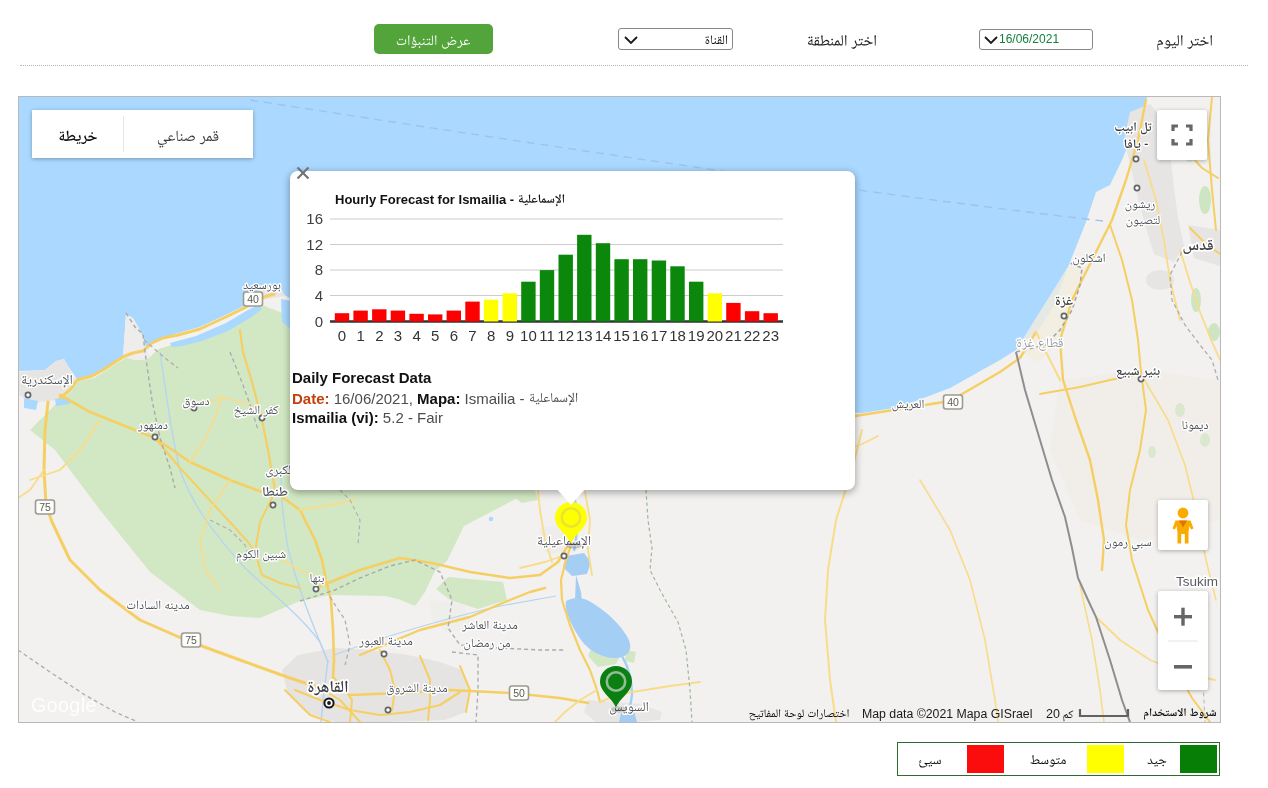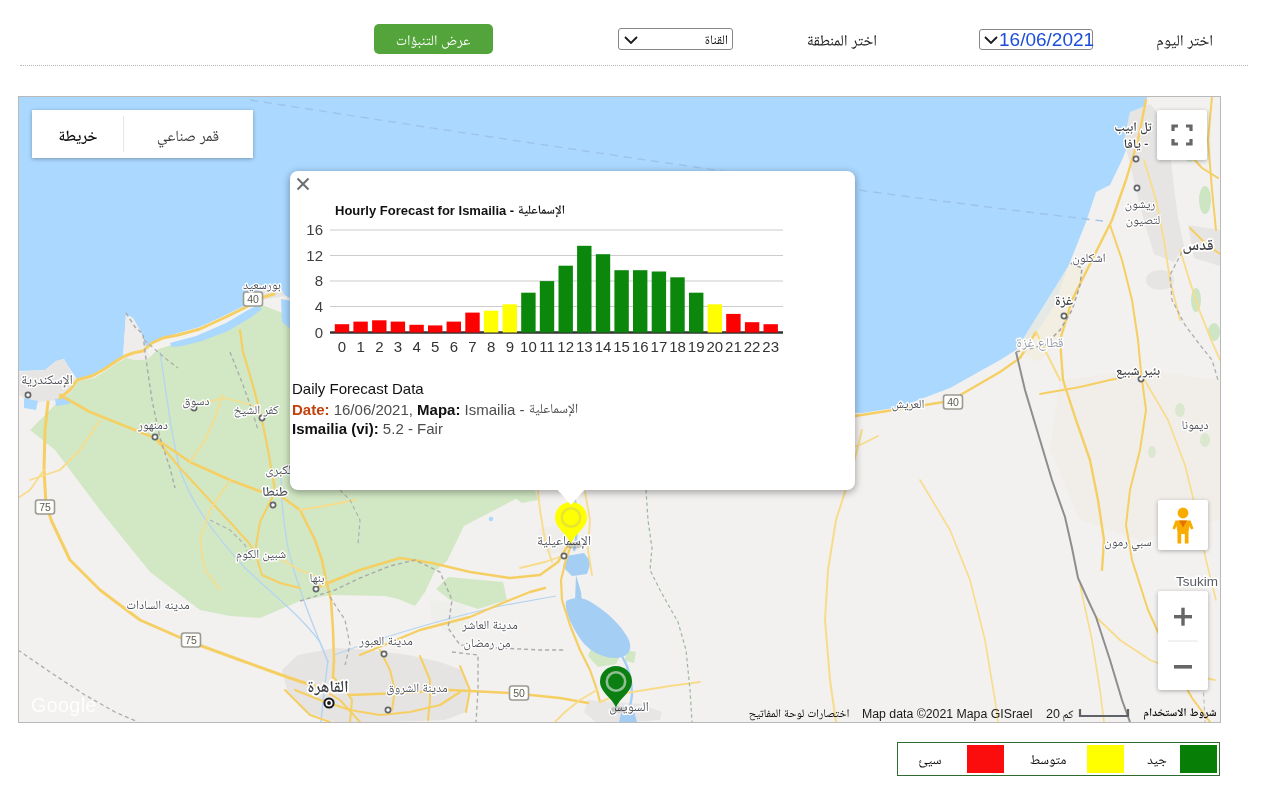--- a/index.html
+++ b/index.html
@@ -9,21 +9,21 @@
 <body>
 <svg class="abs" style="left:0;top:0" width="1268" height="788">
 <path transform="translate(1156.2,45.5)" fill="#1d1d1d" d="M1.3 4.7Q1.3 4.1 1.3 3.4Q1.3 2.7 1.2 1.8Q1.1 1.1 1.1 0.6Q1.1 0.1 1.1 -0.1Q1.1 -0.4 1.2 -0.7Q1.3 -1.1 1.6 -1.5Q1.9 -1.6 2.2 -1.7Q2.6 -1.8 2.9 -1.8Q3.3 -1.9 3.7 -1.9Q4.1 -2 4.5 -2Q5 -2 5.5 -2L5.2 -2.5Q4.7 -3.3 4.3 -3.7Q3.9 -4.1 3.5 -4.1Q3.2 -4.1 2.8 -3.9Q2.5 -3.6 2.1 -3L1.6 -3.2Q2 -4.3 2.6 -4.8Q3.2 -5.4 3.8 -5.4Q4.2 -5.4 4.5 -5.2Q4.9 -4.9 5.3 -4.4Q5.8 -3.7 6.2 -3.2Q6.6 -2.8 7 -2.5L6.4 -0.9Q5.6 -0.9 4.9 -0.9Q4.2 -0.8 3.6 -0.8Q3.1 -0.7 2.6 -0.6Q2.1 -0.4 1.6 -0.3Q1.7 0.2 1.8 0.6Q1.9 1.1 2 1.5Q2.1 2.3 2.2 2.9Q2.3 3.6 2.4 4.2Q2.2 4.3 1.9 4.5Q1.7 4.6 1.3 4.7Z M10.6 3.1Q10.2 3.1 9.8 3Q9.3 2.9 8.8 2.6Q8.4 2.4 8.1 2.2L8.3 1.6Q8.7 1.8 9.2 1.9Q9.7 1.9 10.2 1.9Q11.2 1.9 11.9 1.5Q12.7 1 13.2 -0Q12.4 -0 11.8 -0.1Q11.3 -0.2 10.9 -0.3Q10.1 -0.5 9.8 -0.9Q9.4 -1.3 9.4 -2.1Q9.4 -2.9 9.8 -3.7Q10.1 -4.5 10.6 -4.9Q11.1 -5.4 11.6 -5.4Q12.3 -5.4 12.8 -4.8Q13.4 -4.2 13.7 -3.2Q13.9 -2.7 14 -2.2Q14 -1.7 14 -1.2H15Q15.1 -1.2 15.1 -1.1V-0.1Q15.1 0 15 0H13.9Q13.7 0.9 13.2 1.6Q12.7 2.4 12 2.8Q11.3 3.1 10.6 3.1ZM13.4 -1.2Q13.3 -2 13 -2.7Q12.7 -3.3 12.3 -3.7Q11.8 -4.1 11.4 -4.1Q11.1 -4.1 10.7 -3.8Q10.4 -3.6 10.2 -3.2Q10 -2.9 10 -2.6Q10 -2 10.4 -1.7Q10.8 -1.5 11.5 -1.3Q11.9 -1.3 12.3 -1.2Q12.8 -1.2 13.4 -1.2Z M14.8 0Q14.7 0 14.7 -0.1V-1.1Q14.7 -1.2 14.8 -1.2Q15.8 -1.2 16.5 -1.3Q17.1 -1.3 17.4 -1.6Q17.6 -1.7 17.8 -2Q18 -2.4 18.5 -3.3Q18.6 -3.4 18.7 -3.5Q18.8 -3.5 19 -3.5Q19.2 -3.5 19.4 -3.4Q19.3 -3.2 19.1 -2.8Q18.9 -2.4 18.8 -2.1Q18.7 -1.8 18.6 -1.8Q19.1 -1.4 19.6 -1.3Q20 -1.2 20.6 -1.2Q20.7 -1.2 20.7 -1.1V-0.1Q20.7 0 20.6 0Q19.1 0 18.1 -0.9L17.9 -0.6Q17.7 -0.5 17.3 -0.3Q16.8 -0.2 16.1 -0.1Q15.5 0 14.8 0ZM19 2.8Q18.7 2.6 18.4 2.3Q18.2 2.1 18 1.9Q18.1 1.8 18.3 1.5Q18.6 1.3 19 0.8Q19.1 0.9 19.3 1.2Q19.6 1.4 20 1.8Q19.7 2.2 19 2.8ZM16.7 3.1Q16.4 2.8 16.1 2.5Q15.8 2.3 15.7 2.1Q15.9 1.9 16.1 1.7Q16.4 1.4 16.7 1.1Q16.8 1.2 17 1.4Q17.2 1.6 17.6 2Q17.5 2.2 17.3 2.5Q17 2.7 16.7 3.1Z M20.4 0Q20.3 0 20.3 -0.1V-1.1Q20.3 -1.2 20.4 -1.2Q21.3 -1.2 22.1 -1.6Q22.1 -2.2 22 -2.8Q22 -3.3 21.9 -3.9Q21.8 -5.3 21.7 -6.8Q21.5 -8.2 21.3 -9.5Q21.6 -9.8 21.8 -10Q22.1 -10.2 22.4 -10.4Q22.4 -9.6 22.5 -8.5Q22.5 -7.4 22.6 -6Q22.7 -4.9 22.7 -3.9Q22.8 -2.9 22.8 -2.1Q22.8 -1.8 22.6 -1.4Q22.5 -0.9 22.2 -0.5Q22.1 -0.3 21.6 -0.1Q21.2 0 20.4 0Z M25.3 0Q25.3 -1.4 25.3 -2.6Q25.2 -3.8 25.2 -5Q25.1 -6.1 25 -7.1Q25 -8.1 24.9 -9Q24.9 -9.4 24.9 -9.7Q25 -10 25.3 -10.2Q25.5 -10.3 25.9 -10.4Q26 -10.1 26.1 -9.6Q26.3 -9.1 26.5 -8.6L26 -8.2Q26.1 -7.1 26.1 -5.8Q26.1 -4.6 26.1 -3.2Q26.1 -1.8 26 -0.1Z M33.1 3.2Q32.9 3.2 32.5 3Q32.1 2.9 31.7 2.7Q31.4 2.5 31.1 2.3L31.3 1.8Q31.7 1.9 32.1 1.9Q32.5 2 32.8 2Q33.9 2 34.8 1.3Q35.6 0.6 36 -0.8Q35.9 -1 35.8 -1.2Q35.7 -1.5 35.6 -1.7Q35.2 -2.3 35 -2.7Q34.8 -3.1 34.7 -3.5Q34.5 -3.9 34.5 -4.2Q34.5 -4.6 34.8 -4.8Q35 -5.1 35.4 -5.3Q35.5 -5.1 35.6 -4.8Q35.6 -4.6 35.7 -4.3Q36 -3.7 36.2 -3.2Q36.3 -2.8 36.4 -2.5Q36.5 -2.2 36.5 -1.9Q36.6 -1.7 36.6 -1.5Q37.1 -1.2 37.8 -1.2Q37.9 -1.2 37.9 -1.1V-0.1Q37.9 0 37.8 0Q37.1 0 36.5 -0.4Q36.4 0.7 35.9 1.5Q35.4 2.3 34.7 2.7Q34 3.2 33.1 3.2Z M37.7 0Q37.6 0 37.6 -0.1V-1.1Q37.6 -1.2 37.7 -1.2Q38.6 -1.2 39.3 -1.3Q40 -1.3 40.3 -1.6Q40.4 -1.7 40.7 -2Q40.9 -2.4 41.3 -3.3Q41.4 -3.4 41.5 -3.5Q41.6 -3.5 41.8 -3.5Q42 -3.5 42.2 -3.4Q42.1 -3.2 42 -2.8Q41.8 -2.4 41.6 -2.1Q41.5 -1.8 41.4 -1.8Q42 -1.4 42.4 -1.3Q42.9 -1.2 43.4 -1.2Q43.5 -1.2 43.5 -1.1V-0.1Q43.5 0 43.4 0Q42 0 41 -0.9L40.7 -0.6Q40.6 -0.5 40.1 -0.3Q39.6 -0.2 39 -0.1Q38.3 0 37.7 0ZM41.9 -4.9Q41.5 -5.2 41.3 -5.4Q41 -5.7 40.8 -5.9Q40.9 -6 41.2 -6.2Q41.4 -6.5 41.8 -6.9Q41.9 -6.8 42.2 -6.6Q42.4 -6.4 42.8 -6Q42.5 -5.5 41.9 -4.9ZM39.5 -4.7Q39.2 -5 38.9 -5.2Q38.7 -5.5 38.5 -5.7Q38.7 -5.9 39 -6.1Q39.2 -6.4 39.5 -6.7Q39.6 -6.6 39.8 -6.4Q40.1 -6.1 40.5 -5.8Q40.3 -5.5 40.1 -5.3Q39.9 -5 39.5 -4.7Z M43.3 0Q43.1 0 43.1 -0.1V-1.1Q43.1 -1.2 43.3 -1.2Q44.4 -1.2 45.3 -1.3Q46.2 -1.4 46.8 -1.6Q47.9 -1.9 48.4 -2.1Q48.9 -2.3 49.3 -2.3Q49 -2.5 48.7 -2.7Q48.4 -2.9 48.1 -3.1Q47.4 -3.6 47.1 -3.8Q46.7 -4 46.3 -4Q45.8 -4 45.4 -3.8Q45.1 -3.7 44.5 -3.4Q44.4 -3.5 44.4 -3.6Q44.3 -3.8 44.3 -4Q44.3 -4.6 44.8 -4.9Q45.4 -5.3 46.2 -5.3Q46.7 -5.3 47.2 -5.1Q47.7 -4.9 48.4 -4.4Q49.2 -3.8 49.7 -3.5Q50.3 -3.2 50.9 -3Q51.2 -3 51.6 -2.9Q52 -2.9 52.6 -2.9L52 -1.8Q51.7 -1.8 51.4 -1.8Q51.1 -1.8 50.7 -1.8Q50.4 -1.8 50.1 -1.8Q49.8 -1.7 49.3 -1.5Q48.9 -1.3 48.2 -1Q47.6 -0.7 47.1 -0.5Q46.7 -0.3 46.1 -0.2Q45.6 -0.1 44.9 -0Q44.2 0 43.3 0ZM47.8 -6.5Q47.2 -7 46.7 -7.5Q47.1 -7.9 47.4 -8.2Q47.7 -8.4 47.8 -8.6Q48.1 -8.4 48.3 -8.1Q48.6 -7.8 48.8 -7.6Q48.7 -7.4 48.4 -7.1Q48.2 -6.8 47.8 -6.5Z M54.7 0Q54.7 -1.4 54.7 -2.6Q54.6 -3.8 54.6 -5Q54.5 -6.1 54.5 -7.1Q54.4 -8.1 54.3 -9Q54.3 -9.4 54.4 -9.7Q54.5 -10 54.7 -10.2Q54.9 -10.3 55.3 -10.4Q55.4 -10.1 55.5 -9.6Q55.7 -9.1 55.9 -8.6L55.5 -8.2Q55.5 -7.1 55.5 -5.8Q55.6 -4.6 55.5 -3.2Q55.5 -1.8 55.4 -0.1Z"></path>
     <path transform="translate(806.9,45.5)" fill="#1d1d1d" d="M7.1 0Q6.2 0 5.6 -0.4Q5 -0.7 4.9 -1.3L4.9 -1.7L4.3 -0.6Q3.8 -0.7 3.4 -0.7Q3.1 -0.7 2.9 -0.8Q2.7 -0.9 2.5 -1Q2.2 -1.1 1.9 -1.2Q1.6 -1.4 1.3 -1.6Q1.1 -1.8 1.1 -2Q1.1 -2.2 1.2 -2.5Q1.3 -2.7 1.4 -3Q1.5 -3.3 1.6 -3.5Q1.7 -3.7 2 -4Q2.4 -4.3 3 -4.7Q3.6 -5.1 4.3 -5.4L4.2 -5.8Q4.4 -6 4.6 -6.1Q4.8 -6.3 5 -6.4Q5.2 -6.5 5.4 -6.6Q5.4 -5.4 5.5 -4.1Q5.5 -2.9 5.5 -1.6Q6.2 -1.2 7.1 -1.2Q7.3 -1.2 7.3 -1.1V-0.1Q7.3 0 7.1 0ZM4.9 -1.9Q4.8 -2.5 4.7 -3.1Q4.6 -3.8 4.4 -4.4Q2.6 -3.8 1.8 -2.8Q2.2 -2.4 2.7 -2.2Q3.2 -2 3.8 -1.9Q4 -1.9 4.3 -1.9Q4.6 -1.9 4.9 -1.9ZM4.8 -7.3Q4.4 -7.5 4.2 -7.8Q3.9 -8 3.8 -8.2Q3.8 -8.3 4.1 -8.6Q4.3 -8.8 4.7 -9.3Q4.8 -9.2 5.1 -8.9Q5.3 -8.7 5.7 -8.3Q5.4 -7.9 4.8 -7.3ZM2.4 -7Q2.1 -7.3 1.8 -7.6Q1.6 -7.8 1.4 -8Q1.6 -8.2 1.9 -8.4Q2.1 -8.7 2.4 -9Q2.5 -8.9 2.7 -8.7Q3 -8.5 3.4 -8.1Q3.2 -7.9 3 -7.6Q2.8 -7.3 2.4 -7Z M7 0Q6.9 0 6.9 -0.1V-1Q6.9 -1.2 7 -1.2Q7.5 -1.2 7.8 -1.2Q8.1 -1.2 8.4 -1.2Q7.8 -1.9 7.8 -2.6Q7.8 -2.8 7.8 -3.2Q7.9 -3.5 7.9 -3.8Q8 -4.1 8.1 -4.2Q8.3 -4.7 8.7 -5Q9.1 -5.4 9.6 -5.6Q10 -5.8 10.5 -5.8Q10.9 -5.8 11.3 -5.4Q11.7 -5 11.9 -4.4Q12.1 -3.7 12.1 -3Q12.1 -2 11.5 -1.3Q11.7 -1.2 12.1 -1.2Q12.6 -1.2 13.1 -1.2Q13.3 -1.2 13.3 -1.1V-0.1Q13.3 0 13.1 0Q11.2 0 10 -0.5Q9.4 -0.2 8.7 -0.1Q8 0 7 0ZM10 -1.6Q10.8 -1.9 11.5 -2.5Q11.5 -2.9 11.3 -3.4Q11.1 -3.9 10.8 -4.2Q10.5 -4.5 10.4 -4.5Q10.1 -4.5 9.7 -4.2Q9.3 -4 9 -3.6Q8.6 -3.2 8.4 -2.7Q8.7 -2.3 9.1 -2.1Q9.5 -1.8 10 -1.6ZM11.3 -6.6Q10.9 -6.9 10.7 -7.2Q10.4 -7.4 10.2 -7.6Q10.3 -7.7 10.6 -8Q10.8 -8.2 11.2 -8.6Q11.3 -8.6 11.6 -8.3Q11.8 -8.1 12.2 -7.7Q11.9 -7.3 11.3 -6.6ZM8.9 -6.4Q8.6 -6.7 8.3 -7Q8.1 -7.2 7.9 -7.4Q8.1 -7.6 8.4 -7.8Q8.6 -8.1 8.9 -8.4Q9 -8.3 9.2 -8.1Q9.5 -7.9 9.9 -7.5Q9.7 -7.3 9.5 -7Q9.3 -6.7 8.9 -6.4Z M13 0Q12.9 0 12.9 -0.1V-1.1Q12.9 -1.2 13 -1.2Q13.3 -1.2 13.7 -1.2Q14 -1.2 14.3 -1.2Q14.6 -1.5 14.8 -1.9Q15.1 -2.2 15.3 -2.5Q15.1 -3.9 14.9 -5Q14.7 -6.1 14.6 -6.9Q14.5 -7.7 14.4 -8.3Q14.3 -8.9 14.3 -9.2Q14.3 -9.7 14.6 -10Q14.8 -10.3 15.3 -10.4Q15.4 -10.1 15.5 -9.7Q15.7 -9.3 15.9 -8.6L15.5 -8.2Q15.5 -8 15.6 -7.5Q15.6 -7.1 15.7 -6.6Q15.7 -6.1 15.8 -5.7Q15.8 -5.3 15.8 -5.2Q15.9 -4.4 15.9 -3.9Q15.9 -3.4 16 -3.2Q17.1 -4.4 18 -5.1Q19 -5.7 19.7 -5.7Q20.1 -5.7 20.8 -5.4Q21.4 -5 21.9 -4.4Q22.4 -3.9 22.4 -3.5Q22.4 -2.3 21.4 -1.5Q22 -1.2 22.9 -1.2Q23 -1.2 23 -1.1V-0.1Q23 0 22.9 0Q22.2 0 21.5 -0.3Q20.8 -0.6 20.5 -1Q19.4 -0.5 17.5 -0.3Q15.7 0 13 0ZM15.2 -1.2Q16 -1.2 16.6 -1.3Q17.3 -1.3 17.9 -1.4Q18.4 -1.5 18.9 -1.6Q19.3 -1.7 19.7 -1.8Q19.9 -1.9 20.2 -2.1Q20.5 -2.2 20.9 -2.4Q21.3 -2.6 21.7 -2.8Q21.4 -3.3 21 -3.7Q20.7 -4 20.2 -4.2Q19.8 -4.4 19.3 -4.4Q18.6 -4.4 17.5 -3.6Q16.5 -2.7 15.2 -1.2Z M22.8 0Q22.6 0 22.6 -0.1V-1.1Q22.6 -1.2 22.8 -1.2Q23.9 -1.2 24.4 -1.6Q24.5 -1.7 24.7 -2.1Q24.9 -2.5 25.4 -3.3Q25.4 -3.4 25.6 -3.5Q25.7 -3.5 25.8 -3.5Q26 -3.5 26.2 -3.4Q26.1 -3 25.9 -2.6Q25.7 -2.2 25.5 -1.8Q26 -1.4 26.5 -1.3Q26.9 -1.2 27.4 -1.2Q27.5 -1.2 27.5 -1.1V-0.1Q27.5 0 27.4 0Q26 0 25 -0.9Q24.9 -0.8 24.8 -0.7Q24.8 -0.7 24.7 -0.6Q24.6 -0.4 24 -0.2Q23.4 0 22.8 0ZM25.2 -5Q24.5 -5.5 24.1 -6Q24.5 -6.4 24.7 -6.6Q25 -6.9 25.2 -7.1Q25.4 -6.8 25.7 -6.6Q25.9 -6.3 26.2 -6.1Q26 -5.8 25.8 -5.6Q25.5 -5.3 25.2 -5Z M32.2 0Q31.4 0 30.8 -0.1Q30.1 -0.2 29.5 -0.5Q28.7 -0.2 28.2 -0.1Q27.8 0 27.3 0Q27.2 0 27.2 -0.1V-1.1Q27.2 -1.2 27.3 -1.2Q27.5 -1.2 27.8 -1.2Q28 -1.3 28.3 -1.3Q28.2 -1.5 28.2 -1.6Q28.2 -1.7 28.2 -1.8Q28.2 -2.2 28.4 -2.8Q28.6 -3.3 29 -3.9Q29.3 -4.4 29.8 -4.7Q30.5 -5.3 31.1 -5.3Q31.3 -5.3 31.5 -5Q31.7 -4.7 31.9 -4.2Q32.1 -4 32.1 -3.7Q32.2 -3.5 32.3 -3.2Q32.5 -2.7 32.7 -2.2Q33 -1.8 33.2 -1.5Q33.5 -1.2 33.8 -1.2Q33.9 -1.2 33.9 -1V-0.2Q33.9 0 33.8 0Q33 0 32.4 -0.7ZM32.1 -1.1Q31.7 -1.6 31.5 -2.4Q31.2 -3.2 31.1 -4.1Q30.7 -3.9 30.3 -3.6Q29.9 -3.2 29.5 -2.9Q29.2 -2.5 29 -2.1Q29.5 -1.7 30.3 -1.4Q31 -1.2 32.1 -1.1Z M33.7 0Q33.5 0 33.5 -0.1V-1.1Q33.5 -1.2 33.7 -1.2Q34.6 -1.2 35.4 -1.6Q35.3 -2.2 35.3 -2.8Q35.2 -3.3 35.2 -3.9Q35.1 -5.3 34.9 -6.8Q34.8 -8.2 34.6 -9.5Q34.8 -9.8 35.1 -10Q35.3 -10.2 35.6 -10.4Q35.7 -9.6 35.7 -8.5Q35.8 -7.4 35.9 -6Q36 -4.9 36 -3.9Q36 -2.9 36.1 -2.1Q36.1 -1.8 35.9 -1.4Q35.7 -0.9 35.5 -0.5Q35.4 -0.3 34.9 -0.1Q34.4 0 33.7 0Z M38.6 0Q38.6 -1.4 38.5 -2.6Q38.5 -3.8 38.4 -5Q38.4 -6.1 38.3 -7.1Q38.3 -8.1 38.2 -9Q38.1 -9.4 38.2 -9.7Q38.3 -10 38.5 -10.2Q38.8 -10.3 39.2 -10.4Q39.2 -10.1 39.4 -9.6Q39.5 -9.1 39.7 -8.6L39.3 -8.2Q39.4 -7.1 39.4 -5.8Q39.4 -4.6 39.4 -3.2Q39.4 -1.8 39.3 -0.1Z M46.4 3.2Q46.2 3.2 45.8 3Q45.4 2.9 45 2.7Q44.6 2.5 44.4 2.3L44.6 1.8Q45 1.9 45.4 1.9Q45.7 2 46.1 2Q47.2 2 48 1.3Q48.9 0.6 49.3 -0.8Q49.2 -1 49.1 -1.2Q49 -1.5 48.8 -1.7Q48.5 -2.3 48.3 -2.7Q48.1 -3.1 48 -3.5Q47.8 -3.9 47.8 -4.2Q47.8 -4.6 48 -4.8Q48.3 -5.1 48.7 -5.3Q48.8 -5.1 48.8 -4.8Q48.9 -4.6 49 -4.3Q49.3 -3.7 49.4 -3.2Q49.6 -2.8 49.7 -2.5Q49.8 -2.2 49.8 -1.9Q49.9 -1.7 49.9 -1.5Q50.4 -1.2 51.1 -1.2Q51.2 -1.2 51.2 -1.1V-0.1Q51.2 0 51.1 0Q50.4 0 49.8 -0.4Q49.6 0.7 49.2 1.5Q48.7 2.3 48 2.7Q47.3 3.2 46.4 3.2Z M50.9 0Q50.8 0 50.8 -0.1V-1.1Q50.8 -1.2 50.9 -1.2Q51.9 -1.2 52.6 -1.3Q53.2 -1.3 53.5 -1.6Q53.7 -1.7 53.9 -2Q54.2 -2.4 54.6 -3.3Q54.7 -3.4 54.8 -3.5Q54.9 -3.5 55.1 -3.5Q55.3 -3.5 55.5 -3.4Q55.4 -3.2 55.2 -2.8Q55.1 -2.4 54.9 -2.1Q54.8 -1.8 54.7 -1.8Q55.2 -1.4 55.7 -1.3Q56.1 -1.2 56.7 -1.2Q56.8 -1.2 56.8 -1.1V-0.1Q56.8 0 56.7 0Q55.2 0 54.2 -0.9L54 -0.6Q53.9 -0.5 53.4 -0.3Q52.9 -0.2 52.2 -0.1Q51.6 0 50.9 0ZM55.1 -4.9Q54.8 -5.2 54.5 -5.4Q54.3 -5.7 54.1 -5.9Q54.2 -6 54.4 -6.2Q54.7 -6.5 55.1 -6.9Q55.2 -6.8 55.4 -6.6Q55.7 -6.4 56.1 -6Q55.8 -5.5 55.1 -4.9ZM52.8 -4.7Q52.5 -5 52.2 -5.2Q51.9 -5.5 51.8 -5.7Q52 -5.9 52.2 -6.1Q52.5 -6.4 52.8 -6.7Q52.9 -6.6 53.1 -6.4Q53.3 -6.1 53.7 -5.8Q53.6 -5.5 53.4 -5.3Q53.1 -5 52.8 -4.7Z M56.5 0Q56.4 0 56.4 -0.1V-1.1Q56.4 -1.2 56.5 -1.2Q57.7 -1.2 58.6 -1.3Q59.5 -1.4 60.1 -1.6Q61.1 -1.9 61.7 -2.1Q62.2 -2.3 62.5 -2.3Q62.2 -2.5 61.9 -2.7Q61.6 -2.9 61.3 -3.1Q60.7 -3.6 60.3 -3.8Q59.9 -4 59.5 -4Q59 -4 58.7 -3.8Q58.4 -3.7 57.8 -3.4Q57.7 -3.5 57.7 -3.6Q57.6 -3.8 57.6 -4Q57.6 -4.6 58.1 -4.9Q58.6 -5.3 59.5 -5.3Q60 -5.3 60.5 -5.1Q61 -4.9 61.6 -4.4Q62.4 -3.8 63 -3.5Q63.6 -3.2 64.2 -3Q64.4 -3 64.9 -2.9Q65.3 -2.9 65.9 -2.9L65.3 -1.8Q65 -1.8 64.7 -1.8Q64.4 -1.8 64 -1.8Q63.7 -1.8 63.3 -1.8Q63 -1.7 62.6 -1.5Q62.2 -1.3 61.5 -1Q60.9 -0.7 60.4 -0.5Q59.9 -0.3 59.4 -0.2Q58.9 -0.1 58.2 -0Q57.5 0 56.5 0ZM61.1 -6.5Q60.4 -7 60 -7.5Q60.4 -7.9 60.7 -8.2Q60.9 -8.4 61.1 -8.6Q61.3 -8.4 61.6 -8.1Q61.8 -7.8 62.1 -7.6Q61.9 -7.4 61.7 -7.1Q61.4 -6.8 61.1 -6.5Z M68 0Q68 -1.4 67.9 -2.6Q67.9 -3.8 67.9 -5Q67.8 -6.1 67.7 -7.1Q67.7 -8.1 67.6 -9Q67.5 -9.4 67.6 -9.7Q67.7 -10 68 -10.2Q68.2 -10.3 68.6 -10.4Q68.7 -10.1 68.8 -9.6Q69 -9.1 69.1 -8.6L68.7 -8.2Q68.8 -7.1 68.8 -5.8Q68.8 -4.6 68.8 -3.2Q68.8 -1.8 68.7 -0.1Z"></path>
 </svg>
 
 <div class="abs" style="left:979px;top:29px;width:114px;height:21px;border:1px solid #878787;border-radius:3px;background:#fff"></div>
 <svg class="abs" style="left:983px;top:33px" width="16" height="14">
     <path d="M2,4 L8,10 L14,4" fill="none" stroke="#1a1a1a" stroke-width="1.8"></path>
   </svg>
-<div class="abs" style="left:999px;top:30px;width:90px;height:19px;font-size:19px;color:#1d4ed8;text-align:center;line-height:19px">16/06/2021</div>
+<div class="abs" style="left:999px;top:30px;width:90px;height:19px;font-size:12px;color:#15803d;text-align:left;line-height:19px">16/06/2021</div>
 
 <div class="abs" style="left:618px;top:28px;width:115px;height:22px;border:1px solid #878787;border-radius:3px;background:#fff"></div>
 <svg class="abs" style="left:623px;top:33px" width="16" height="14">
     <path d="M2,4 L8,10 L14,4" fill="none" stroke="#1a1a1a" stroke-width="1.8"></path>
   </svg>
 <svg class="abs" style="left:600px;top:28px" width="140" height="24">
     <g transform="translate(-600,-28)">
       <path transform="translate(704.7,44.0)" fill="#111111" d="M2.5 0Q1.8 0 1.3 -0.4Q0.9 -0.9 0.9 -1.6Q0.9 -2.2 1.2 -2.9Q1.5 -3.5 2.2 -4.1Q2 -4.2 1.9 -4.4Q1.8 -4.5 1.8 -4.7Q1.8 -4.9 1.9 -5.1Q2 -5.3 2.2 -5.3Q2.8 -5.1 3.3 -4.6Q3.9 -4.1 4.3 -3.5Q4.6 -2.8 4.6 -2.3Q4.6 -2.1 4.6 -1.8Q4.5 -1.5 4.3 -1.2Q4.2 -0.9 4 -0.7Q3.9 -0.5 3.8 -0.4Q3.5 -0.2 3.2 -0.1Q2.8 0 2.5 0ZM2.6 -1Q3 -1 3.4 -1.2Q3.8 -1.4 4 -1.6Q3.9 -2.3 3.5 -2.8Q3.1 -3.4 2.5 -3.8Q2.1 -3.4 1.8 -2.9Q1.5 -2.4 1.5 -2Q1.5 -1.6 1.8 -1.3Q2.1 -1 2.6 -1ZM3.4 -6.1Q3.1 -6.3 2.9 -6.5Q2.7 -6.7 2.6 -6.9Q2.6 -7 2.8 -7.2Q3 -7.4 3.4 -7.8Q3.5 -7.7 3.7 -7.5Q3.9 -7.3 4.2 -7Q4 -6.6 3.4 -6.1ZM1.5 -5.9Q1.2 -6.1 1 -6.3Q0.7 -6.5 0.6 -6.7Q0.8 -6.9 1 -7.1Q1.2 -7.3 1.4 -7.6Q1.5 -7.5 1.7 -7.3Q1.9 -7.1 2.2 -6.8Q2.1 -6.6 1.9 -6.4Q1.7 -6.2 1.5 -5.9Z M8.7 0Q8.2 0 7.8 -0.1Q7.4 -0.3 7.1 -0.5Q6.9 -0.8 6.9 -1.1Q6.8 -1.5 6.8 -1.9Q6.7 -2.4 6.7 -3Q6.6 -3.5 6.6 -4.2Q6.5 -5 6.4 -5.9Q6.4 -6.8 6.3 -8Q6.5 -8.2 6.7 -8.4Q6.9 -8.6 7.2 -8.7Q7.2 -7.7 7.2 -6.7Q7.2 -5.7 7.2 -4.6Q7.3 -3.5 7.3 -2.2L7.4 -1.3Q7.7 -1.2 8 -1.1Q8.3 -1 8.7 -1Q8.8 -1 8.8 -0.9V-0.1Q8.8 0 8.7 0Z M8.6 0Q8.5 0 8.5 -0.1V-0.9Q8.5 -1 8.6 -1Q9.5 -1 9.9 -1.4Q10.1 -1.5 10.2 -1.8Q10.4 -2.1 10.8 -2.7Q10.8 -2.8 10.9 -2.9Q11.1 -3 11.2 -3Q11.3 -3 11.5 -2.9Q11.4 -2.5 11.2 -2.2Q11.1 -1.8 10.9 -1.5Q11.3 -1.2 11.7 -1.1Q12.1 -1 12.5 -1Q12.6 -1 12.6 -0.9V-0.1Q12.6 0 12.5 0Q11.3 0 10.5 -0.8Q10.4 -0.7 10.3 -0.6Q10.3 -0.5 10.2 -0.5Q10.1 -0.3 9.6 -0.2Q9.1 0 8.6 0ZM10.6 -4.2Q10.1 -4.6 9.7 -5Q10 -5.3 10.3 -5.6Q10.5 -5.8 10.6 -6Q10.8 -5.7 11 -5.5Q11.2 -5.3 11.5 -5.1Q11.3 -4.9 11.1 -4.7Q10.9 -4.4 10.6 -4.2Z M12.4 0Q12.3 0 12.3 -0.1V-0.9Q12.3 -1 12.4 -1Q12.8 -1 13 -1Q13.3 -1 13.5 -1Q13 -1.6 13 -2.2Q13 -2.4 13.1 -2.7Q13.1 -2.9 13.2 -3.2Q13.2 -3.4 13.3 -3.5Q13.5 -3.9 13.8 -4.2Q14.1 -4.5 14.5 -4.7Q14.9 -4.9 15.3 -4.9Q15.7 -4.9 16 -4.5Q16.3 -4.2 16.5 -3.7Q16.7 -3.1 16.7 -2.5Q16.7 -1.7 16.1 -1.1Q16.3 -1 16.7 -1Q17 -1 17.5 -1Q17.6 -1 17.6 -0.9V-0.1Q17.6 0 17.5 0Q15.9 0 14.9 -0.4Q14.4 -0.2 13.8 -0.1Q13.2 0 12.4 0ZM14.9 -1.3Q15.6 -1.6 16.2 -2.1Q16.1 -2.5 16 -2.8Q15.8 -3.2 15.6 -3.5Q15.3 -3.8 15.2 -3.8Q15 -3.8 14.7 -3.6Q14.3 -3.4 14 -3Q13.7 -2.7 13.5 -2.3Q13.8 -2 14.1 -1.7Q14.5 -1.5 14.9 -1.3ZM16 -5.6Q15.7 -5.8 15.5 -6Q15.2 -6.2 15.1 -6.4Q15.2 -6.4 15.4 -6.7Q15.6 -6.9 15.9 -7.3Q16 -7.2 16.2 -7Q16.4 -6.8 16.7 -6.5Q16.5 -6.1 16 -5.6ZM14 -5.4Q13.7 -5.6 13.5 -5.8Q13.3 -6 13.1 -6.2Q13.3 -6.4 13.5 -6.6Q13.7 -6.8 14 -7.1Q14.1 -7 14.3 -6.8Q14.5 -6.6 14.8 -6.3Q14.7 -6.1 14.5 -5.9Q14.3 -5.7 14 -5.4Z M17.4 0Q17.3 0 17.3 -0.1V-0.9Q17.3 -1 17.4 -1Q18.2 -1 18.8 -1.3Q18.8 -1.8 18.8 -2.3Q18.7 -2.8 18.7 -3.3Q18.6 -4.5 18.5 -5.7Q18.3 -6.9 18.2 -8Q18.4 -8.2 18.6 -8.4Q18.8 -8.6 19.1 -8.7Q19.1 -8 19.1 -7.1Q19.2 -6.2 19.3 -5Q19.3 -4.1 19.4 -3.3Q19.4 -2.4 19.4 -1.8Q19.4 -1.5 19.3 -1.2Q19.1 -0.8 19 -0.5Q18.8 -0.2 18.4 -0.1Q18.1 0 17.4 0Z M21.5 0Q21.5 -1.1 21.5 -2.2Q21.4 -3.2 21.4 -4.2Q21.4 -5.1 21.3 -6Q21.3 -6.8 21.2 -7.6Q21.2 -7.9 21.2 -8.2Q21.3 -8.4 21.5 -8.5Q21.7 -8.7 22 -8.7Q22.1 -8.5 22.2 -8.1Q22.3 -7.6 22.5 -7.2L22.1 -6.9Q22.2 -5.9 22.2 -4.9Q22.2 -3.9 22.2 -2.7Q22.2 -1.5 22.1 -0.1Z"></path>
     </g>
   </svg>
@@ -273,21 +273,21 @@
       <rect x="23.3" y="16.7" width="3.4" height="18"></rect>
 <rect x="16" y="74" width="18" height="3.6"></rect>
     </g>
 <rect x="10" y="49.5" width="30" height="1" fill="#e6e6e6"></rect>
 </svg>
 
 <div class="abs" style="left:290px;top:171px;width:565px;height:319px;background:#fff;border-radius:8px;box-shadow:0 2px 7px 1px rgba(0,0,0,0.3)"></div>
 <svg class="abs" style="left:556px;top:488px" width="32" height="19">
     <path d="M0,0 L30,0 L15,17 Z" fill="#ffffff"></path>
   </svg>
-<div class="abs" style="left:290px;top:169px;width:565px;height:414px">
+<div class="abs" style="left:290px;top:158px;width:565px;height:414px">
   <svg style="position:absolute;left:6px;top:8px" width="14" height="14">
       <g stroke="#6f7276" stroke-width="2.1">
         <path d="M1.5,1.5 L12.5,12.5"></path>
         <path d="M12.5,1.5 L1.5,12.5"></path>
       </g>
     </svg>
   <div style="position:absolute;left:45px;top:31px;font-size:13px;font-weight:bold;color:#111">Hourly Forecast for Ismailia - <svg width="47" height="19" viewBox="0 -13.8 47 19" style="vertical-align:-4px">
         <path d="M5.9 -0.1Q5.1 -0.1 4.7 -0.3Q4.2 -0.6 4.1 -1.1L4 -1.5L3.5 -0.5Q3.2 -0.5 3 -0.5Q2.7 -0.6 2.5 -0.6Q2.3 -0.7 2.1 -0.7Q1.9 -0.8 1.6 -1Q1.3 -1.2 1.1 -1.4Q0.9 -1.6 0.9 -1.7Q0.9 -1.8 0.9 -2.1Q1 -2.3 1.1 -2.6Q1.2 -2.9 1.3 -3Q1.4 -3.2 1.7 -3.5Q2.1 -3.8 2.5 -4.1Q3 -4.4 3.4 -4.6L3.3 -5Q3.6 -5.3 3.8 -5.4Q4 -5.5 4.2 -5.6Q4.3 -5.8 4.5 -5.9Q4.5 -4.8 4.5 -3.8Q4.5 -2.8 4.6 -1.7Q5.1 -1.4 5.9 -1.4Q6 -1.4 6 -1.3V-0.2Q6 -0.1 5.9 -0.1ZM3.9 -1.8Q3.8 -2.2 3.8 -2.6Q3.7 -3.1 3.6 -3.6Q2.3 -3.1 1.6 -2.5Q2 -2.2 2.4 -2.1Q2.8 -1.9 3.1 -1.9Q3.3 -1.9 3.5 -1.8Q3.7 -1.8 3.9 -1.8ZM3.7 -6.2Q3.5 -6.4 3.2 -6.6Q3 -6.8 2.9 -7Q3.1 -7.1 3.3 -7.3Q3.5 -7.6 3.7 -7.8Q3.8 -7.7 4 -7.5Q4.2 -7.3 4.5 -7.1Q4.2 -6.6 3.7 -6.2ZM2 -6Q1.7 -6.2 1.5 -6.4Q1.3 -6.6 1.1 -6.8Q1.3 -7 1.5 -7.2Q1.7 -7.4 2 -7.6Q2.1 -7.5 2.3 -7.3Q2.5 -7.1 2.7 -6.9Q2.6 -6.7 2.4 -6.5Q2.2 -6.2 2 -6Z M5.8 -0.1Q5.7 -0.1 5.7 -0.2V-1.3Q5.7 -1.4 5.8 -1.4Q6.4 -1.4 6.9 -1.4Q7.5 -1.5 7.7 -1.6Q8 -1.7 8.1 -2Q8.3 -2.2 8.5 -2.7Q8.7 -3 8.8 -3.1Q8.9 -3.2 9.1 -3.2Q9.4 -3.2 9.5 -3.1Q9.4 -2.8 9.3 -2.6Q9.2 -2.3 9.1 -2.1Q9 -1.9 9 -1.8Q9.3 -1.6 9.7 -1.5Q10 -1.4 10.4 -1.4Q10.5 -1.4 10.5 -1.3V-0.2Q10.5 -0.1 10.4 -0.1Q9.4 -0.1 8.5 -0.9L8.4 -0.7Q8.2 -0.5 7.8 -0.3Q7.5 -0.2 6.9 -0.1Q6.4 -0.1 5.8 -0.1ZM9 2.4Q8.8 2.2 8.6 2Q8.4 1.8 8.2 1.6Q8.4 1.4 8.6 1.2Q8.8 1 9 0.7Q9.1 0.8 9.3 1Q9.5 1.2 9.8 1.5Q9.5 1.9 9 2.4ZM7.3 2.5Q7 2.3 6.8 2.1Q6.6 1.9 6.4 1.8Q6.6 1.6 6.9 1.4Q7.1 1.1 7.3 0.9Q7.4 1 7.6 1.2Q7.8 1.4 8.1 1.7Q7.9 1.9 7.7 2.1Q7.5 2.3 7.3 2.5Z M10.3 -0.1Q10.2 -0.1 10.2 -0.2V-1.3Q10.2 -1.4 10.3 -1.4Q10.6 -1.4 10.9 -1.4Q11.2 -1.5 11.5 -1.6Q11.4 -2.5 11.2 -3.5Q11.1 -4.6 11 -6Q10.9 -6.4 10.9 -6.8Q10.9 -7.2 10.8 -7.7Q11.1 -7.9 11.4 -8.1Q11.7 -8.3 12.1 -8.5Q12.1 -8 12.1 -7.2Q12.1 -6.3 12.1 -5.3Q12.1 -4.4 12.1 -3.3Q12.1 -2.8 12.1 -2.4Q12.1 -2 12.1 -1.7Q12.6 -1.4 13.4 -1.4Q13.5 -1.4 13.5 -1.3V-0.2Q13.5 -0.1 13.4 -0.1Q12.4 -0.1 11.9 -0.5Q11.6 -0.3 11.2 -0.2Q10.8 -0.1 10.3 -0.1Z M13.3 -0.1Q13.2 -0.1 13.2 -0.2V-1.3Q13.2 -1.4 13.3 -1.4Q13.6 -1.4 13.9 -1.4Q14.2 -1.4 14.5 -1.4Q14.3 -1.6 14.2 -1.8Q14.1 -2.1 14.1 -2.3Q14.1 -2.7 14.2 -3.1Q14.4 -3.5 14.6 -3.9Q14.9 -4.3 15.2 -4.5Q15.6 -4.9 16.1 -4.9Q16.6 -4.9 17 -4.7Q17.5 -4.4 18 -3.9L17.7 -3.4Q17.3 -3.5 17 -3.6Q16.7 -3.7 16.4 -3.7Q16 -3.7 15.7 -3.6Q15.3 -3.5 14.9 -3.2Q14.9 -2.8 15.1 -2.4Q15.3 -2 15.7 -1.7Q16 -1.6 16.3 -1.5Q16.8 -1.5 17.3 -1.6Q17.8 -1.7 18.2 -1.8Q18.7 -2 19.2 -2.2Q19.3 -2.1 19.4 -1.9Q19.4 -1.8 19.4 -1.6Q19.4 -1.4 19.3 -1.1Q19.2 -0.9 19 -0.8Q18.9 -0.8 18.6 -0.7Q18.3 -0.6 17.9 -0.5Q16.8 -0.3 15.7 -0.2Q14.7 -0.1 13.3 -0.1Z M23.3 -0.1Q22.6 -0.1 22.2 -0.3Q21.8 -0.5 21.6 -0.9Q21.3 -1.2 21.3 -1.7Q21.2 -2 21.2 -2.5Q21.1 -3 21.1 -3.6Q21 -4.3 20.9 -5Q20.9 -5.7 20.8 -6.4Q20.7 -7.1 20.7 -7.7Q21 -7.9 21.3 -8.1Q21.6 -8.3 22 -8.5Q22 -7.5 22 -6.6Q22 -5.6 22.1 -4.7Q22.1 -3.7 22.1 -2.6L22.2 -1.7Q22.4 -1.5 22.7 -1.4Q23 -1.4 23.3 -1.4Q23.4 -1.4 23.4 -1.3V-0.2Q23.4 -0.1 23.3 -0.1Z M27.1 0Q26.4 0 25.8 -0.1Q25.1 -0.3 24.7 -0.5Q24.2 -0.2 23.9 -0.2Q23.6 -0.1 23.2 -0.1Q23.1 -0.1 23.1 -0.2V-1.3Q23.1 -1.4 23.2 -1.4Q23.4 -1.4 23.5 -1.4Q23.7 -1.4 23.9 -1.5Q23.9 -1.5 23.9 -1.6Q23.9 -1.6 23.9 -1.7Q23.9 -2.1 24.1 -2.5Q24.3 -3 24.6 -3.4Q24.8 -3.8 25.2 -4Q25.7 -4.5 26.2 -4.5Q26.4 -4.5 26.5 -4.3Q26.7 -4.2 26.8 -4Q26.9 -3.8 27 -3.5Q27.1 -3.3 27.2 -2.9Q27.4 -2.5 27.6 -2.2Q27.7 -1.9 27.9 -1.7Q28.1 -1.4 28.4 -1.4Q28.6 -1.4 28.6 -1.3V-0.2Q28.6 -0.1 28.4 -0.1Q27.8 -0.1 27.3 -0.6ZM26.8 -1.2Q26.6 -1.6 26.5 -2.1Q26.3 -2.7 26.2 -3.3Q25.9 -3.1 25.6 -2.9Q25.2 -2.7 25 -2.5Q24.7 -2.2 24.6 -2Q24.9 -1.7 25.5 -1.5Q26.1 -1.3 26.8 -1.2Z M31.2 0Q30.9 0 30.5 -0.1Q30.1 -0.2 29.7 -0.4Q29.5 -0.3 29.1 -0.2Q28.8 -0.1 28.4 -0.1Q28.2 -0.1 28.2 -0.2V-1.3Q28.2 -1.4 28.4 -1.4Q28.9 -1.4 29.1 -1.4Q29.4 -1.5 29.6 -1.7Q29.7 -1.8 29.8 -1.9Q29.8 -2 29.9 -2.2Q30 -2.3 30.2 -2.6Q30.3 -2.7 30.4 -2.8Q30.5 -2.9 30.7 -2.9Q30.9 -2.9 31 -2.8Q30.9 -2.3 30.7 -1.9Q30.6 -1.6 30.5 -1.4Q30.6 -1.4 30.8 -1.3Q31.1 -1.3 31.3 -1.3Q31.6 -1.3 31.8 -1.3Q32 -1.4 32.2 -1.4Q32.3 -1.6 32.4 -1.8Q32.5 -2 32.6 -2.4Q32.7 -2.7 32.9 -3.1Q33 -3.3 33.1 -3.4Q33.2 -3.5 33.5 -3.5Q33.7 -3.5 33.8 -3.4Q33.7 -3.1 33.6 -2.7Q33.5 -2.3 33.3 -1.8Q33.7 -1.6 34 -1.5Q34.4 -1.4 34.8 -1.3Q35.2 -1.3 35.6 -1.2Q35.5 -1.6 35.3 -1.9Q35.2 -2.2 35 -2.5Q34.9 -2.8 34.8 -3Q34.7 -3.3 34.7 -3.4Q34.7 -3.7 35 -4Q35.3 -4.4 35.8 -4.6Q35.9 -3.8 36 -3.2Q36.2 -2.7 36.2 -2.3Q36.3 -1.9 36.3 -1.7Q36.3 -1.5 36.2 -1.2Q36.1 -0.9 36 -0.6Q35.9 -0.2 35.8 0Q35 0 34.3 -0.2Q33.6 -0.3 32.9 -0.6Q32.8 -0.5 32.8 -0.3Q32.7 -0.2 32.5 -0.2Q32.2 -0.1 31.9 -0Q31.5 -0 31.2 0Z M39.8 -0.9 39.1 -1.1Q39.6 -1.5 40.1 -1.9Q40.5 -2.4 40.9 -2.8Q41.2 -3.2 41.4 -3.7Q41.6 -4.2 41.6 -4.7Q41.6 -4.9 41.5 -5.2Q41.5 -5.5 41.4 -5.9Q41.4 -6.2 41.3 -6.6Q41.3 -7 41.2 -7.2Q41.2 -7.5 41.2 -7.7Q41.2 -8.1 41.5 -8.4Q41.8 -8.7 42.3 -8.7Q42.4 -8.2 42.5 -7.9Q42.7 -7.6 42.8 -7.2L42.4 -6.9Q42.4 -6.7 42.4 -6.5Q42.5 -6.3 42.5 -6Q42.5 -5.7 42.5 -5.5Q42.5 -5.3 42.5 -5.2Q42.5 -4.5 42.2 -3.8Q42 -3.1 41.5 -2.5Q41.2 -2 40.7 -1.7Q40.3 -1.3 39.8 -0.9ZM38.7 0Q38.6 -0 38.6 -0.1Q38.6 -0.3 38.7 -0.6Q38.7 -0.8 38.7 -1Q38.8 -1.2 38.8 -1.2Q39.2 -1.2 39.6 -1.2Q40 -1.3 40.5 -1.3Q40.9 -1.3 41.4 -1.4Q41.8 -1.4 42.3 -1.5Q41.9 -2 41.5 -2.5Q41.1 -2.9 40.6 -3.4Q40.2 -3.8 39.7 -4.2Q39.1 -4.6 38.5 -5L38 -5Q37.8 -5.1 37.6 -5.4Q37.4 -5.7 37.4 -6.1Q37.4 -6.4 37.5 -6.6Q37.7 -6.8 38 -7Q38.2 -6.8 38.6 -6.6Q38.9 -6.3 39.3 -6Q39.7 -5.6 40.1 -5.2Q40.5 -4.8 40.9 -4.3Q41.4 -3.9 41.6 -3.5Q41.8 -3.3 42.1 -3Q42.3 -2.7 42.5 -2.3Q42.7 -2 42.9 -1.7Q43 -1.5 43 -1.3Q43 -1.3 42.9 -1.1Q42.9 -0.9 42.8 -0.7Q42.7 -0.5 42.7 -0.4Q42.6 -0.2 42.5 -0.2Q42.3 -0.2 41.9 -0.1Q41.6 -0.1 41.1 -0.1Q40.7 -0 40.4 -0Q40.3 -0 40 -0Q39.8 -0 39.5 -0Q39.3 -0 39 -0Q38.8 0 38.7 0ZM38 2.8 38.5 2.5Q38 2.4 38 2Q38 1.7 38.2 1.5Q38.4 1.2 38.6 1Q38.8 0.8 39.1 0.8Q39.6 0.8 39.6 1.5Q39.6 1.7 39.5 1.8L39.2 1.7L39.2 1.7Q39.2 1.6 39.2 1.6Q39.2 1.6 39.1 1.6Q38.9 1.6 38.8 1.7Q38.6 1.8 38.5 2Q38.8 2.2 39.2 2.2Q39.3 2.2 39.5 2.2Q39.6 2.2 39.8 2.2L39.8 2.8Q39.4 2.9 39.2 2.9Q38.9 3 38.6 3.1Q38.4 3.3 38 3.4Z M45.1 -0.1Q45 -1.3 45 -2.3Q44.9 -3.3 44.9 -4.1Q44.8 -5 44.8 -5.8Q44.7 -6.5 44.6 -7.4Q44.6 -7.7 44.7 -7.9Q44.9 -8.2 45.1 -8.3Q45.4 -8.4 45.8 -8.5Q45.9 -8.1 46 -7.7Q46.1 -7.3 46.3 -6.9L45.9 -6.6Q45.9 -5.9 45.9 -4.9Q45.9 -3.9 45.9 -2.8Q45.9 -1.6 45.8 -0.2Z" fill="#111111"></path>
       </svg></div>
   <svg width="565" height="200" viewBox="0 0 565 200" style="position:absolute;left:0;top:51px">
@@ -344,21 +344,21 @@
 <rect x="417.6" y="84.3" width="14.4" height="28.2" fill="#ffff00"></rect>
 <text x="424.8" y="131.5" font-family="Liberation Sans, sans-serif" font-size="15" fill="#333333" text-anchor="middle">20</text>
 <rect x="436.2" y="93.9" width="14.4" height="18.6" fill="#fd0000"></rect>
 <text x="443.4" y="131.5" font-family="Liberation Sans, sans-serif" font-size="15" fill="#333333" text-anchor="middle">21</text>
 <rect x="454.9" y="102.2" width="14.4" height="10.3" fill="#fd0000"></rect>
 <text x="462.1" y="131.5" font-family="Liberation Sans, sans-serif" font-size="15" fill="#333333" text-anchor="middle">22</text>
 <rect x="473.5" y="104.2" width="14.4" height="8.3" fill="#fd0000"></rect>
 <text x="480.7" y="131.5" font-family="Liberation Sans, sans-serif" font-size="15" fill="#333333" text-anchor="middle">23</text>
 </svg>
   <div style="position:absolute;left:2px;top:210px;font-size:15px;line-height:19px;color:#4d4d4d">
-    <div style="font-weight:normal;color:#111">Daily Forecast Data</div>
+    <div style="font-weight:bold;color:#111">Daily Forecast Data</div>
     <div><b style="color:#c2410c">Date:</b> 16/06/2021, <b style="color:#111">Mapa:</b> Ismailia - <svg width="49" height="21" viewBox="0 -14.9 49 21" style="vertical-align:-4px">
           <path d="M6.2 0Q5.4 0 4.9 -0.3Q4.4 -0.6 4.3 -1.2L4.3 -1.5L3.8 -0.5Q3.3 -0.6 3 -0.6Q2.7 -0.6 2.6 -0.7Q2.4 -0.8 2.2 -0.8Q1.9 -0.9 1.6 -1.1Q1.4 -1.2 1.1 -1.4Q0.9 -1.6 0.9 -1.8Q0.9 -1.9 1 -2.1Q1.1 -2.4 1.2 -2.6Q1.3 -2.9 1.4 -3Q1.5 -3.2 1.7 -3.4Q2.1 -3.8 2.6 -4.1Q3.2 -4.5 3.8 -4.7L3.7 -5.1Q3.9 -5.2 4 -5.3Q4.2 -5.5 4.4 -5.6Q4.5 -5.7 4.7 -5.8Q4.7 -4.7 4.8 -3.6Q4.8 -2.5 4.8 -1.4Q5.4 -1 6.2 -1Q6.3 -1 6.3 -0.9V-0.1Q6.3 0 6.2 0ZM4.2 -1.6Q4.1 -2.1 4.1 -2.7Q4 -3.3 3.9 -3.8Q2.3 -3.3 1.6 -2.4Q1.9 -2.1 2.4 -1.9Q2.8 -1.8 3.3 -1.7Q3.5 -1.7 3.7 -1.6Q4 -1.6 4.2 -1.6ZM4.2 -6.3Q3.9 -6.5 3.6 -6.8Q3.4 -7 3.3 -7.2Q3.3 -7.2 3.6 -7.5Q3.8 -7.7 4.1 -8.1Q4.2 -8 4.4 -7.8Q4.6 -7.6 5 -7.2Q4.7 -6.8 4.2 -6.3ZM2.1 -6.1Q1.8 -6.4 1.6 -6.6Q1.4 -6.8 1.2 -7Q1.4 -7.1 1.6 -7.4Q1.8 -7.6 2.1 -7.9Q2.2 -7.8 2.4 -7.6Q2.6 -7.4 2.9 -7.1Q2.8 -6.9 2.6 -6.6Q2.4 -6.4 2.1 -6.1Z M6.1 0Q6 0 6 -0.1V-0.9Q6 -1 6.1 -1Q6.9 -1 7.5 -1.1Q8.1 -1.2 8.3 -1.4Q8.5 -1.4 8.7 -1.8Q8.9 -2.1 9.3 -2.8Q9.4 -3 9.5 -3Q9.6 -3.1 9.7 -3.1Q9.9 -3.1 10 -3Q10 -2.8 9.8 -2.5Q9.7 -2.1 9.6 -1.9Q9.4 -1.6 9.4 -1.5Q9.8 -1.3 10.2 -1.1Q10.6 -1 11.1 -1Q11.2 -1 11.2 -0.9V-0.1Q11.2 0 11.1 0Q9.8 0 9 -0.8L8.7 -0.5Q8.6 -0.4 8.2 -0.3Q7.8 -0.2 7.2 -0.1Q6.6 0 6.1 0ZM9.8 2.5Q9.5 2.2 9.2 2Q9 1.8 8.9 1.6Q8.9 1.6 9.2 1.3Q9.4 1.1 9.7 0.7Q9.8 0.8 10 1Q10.2 1.2 10.6 1.5Q10.3 1.9 9.8 2.5ZM7.7 2.7Q7.4 2.4 7.2 2.2Q7 2 6.8 1.8Q7 1.7 7.2 1.4Q7.5 1.2 7.7 0.9Q7.8 1 8 1.2Q8.2 1.4 8.5 1.7Q8.4 1.9 8.2 2.2Q8 2.4 7.7 2.7Z M11 0Q10.9 0 10.9 -0.1V-0.9Q10.9 -1 11 -1Q11.4 -1 11.7 -1.1Q12.1 -1.2 12.4 -1.4Q12.4 -2.1 12.2 -3.4Q12.1 -4.7 12 -6.5Q12 -7 11.9 -7.4Q11.9 -7.9 11.9 -8.3Q12.1 -8.5 12.3 -8.7Q12.5 -8.9 12.8 -9.1Q12.8 -8.4 12.8 -7.6Q12.9 -6.7 12.9 -5.6Q12.9 -4.6 12.9 -3.2Q12.9 -2.8 12.9 -2.3Q13 -1.8 13 -1.4Q13.6 -1 14.4 -1Q14.5 -1 14.5 -0.9V-0.1Q14.5 0 14.4 0Q13.4 0 12.8 -0.5Q12.3 -0.2 11.9 -0.1Q11.5 0 11 0Z M14.3 0Q14.2 0 14.2 -0.1V-0.9Q14.2 -1 14.3 -1Q14.7 -1 15.1 -1Q15.5 -1.1 16 -1.1Q15.6 -1.3 15.4 -1.6Q15.1 -2 15.1 -2.4Q15.1 -2.8 15.3 -3.2Q15.4 -3.6 15.7 -4Q15.9 -4.4 16.3 -4.7Q16.8 -5 17.3 -5Q17.8 -5 18.2 -4.8Q18.6 -4.6 19.2 -4.1L19 -3.7Q18.4 -3.9 18.2 -3.9Q17.9 -4 17.6 -4Q17.2 -4 16.8 -3.8Q16.4 -3.7 15.9 -3.5Q15.9 -2.9 16.2 -2.4Q16.5 -1.9 17 -1.6Q17.5 -1.4 18.3 -1.3Q18.6 -1.4 18.9 -1.5Q19.2 -1.6 19.6 -1.7Q20 -1.8 20.6 -2.1Q20.7 -2 20.7 -1.8Q20.7 -1.7 20.7 -1.6Q20.7 -1.3 20.7 -1.2Q20.6 -1 20.4 -0.9Q20.4 -0.9 20.1 -0.8Q19.8 -0.8 19.5 -0.7Q18.1 -0.3 16.9 -0.2Q15.7 0 14.3 0Z M24.6 0Q24.1 0 23.7 -0.1Q23.3 -0.3 23 -0.5Q22.7 -0.8 22.7 -1.2Q22.7 -1.6 22.6 -2Q22.6 -2.5 22.5 -3.1Q22.5 -3.6 22.4 -4.4Q22.3 -5.1 22.3 -6.1Q22.2 -7.1 22.1 -8.3Q22.3 -8.5 22.5 -8.7Q22.8 -8.9 23 -9.1Q23.1 -8 23.1 -7Q23.1 -6 23.1 -4.8Q23.1 -3.7 23.2 -2.3L23.2 -1.4Q23.5 -1.2 23.9 -1.1Q24.2 -1 24.6 -1Q24.7 -1 24.7 -0.9V-0.1Q24.7 0 24.6 0Z M28.8 0Q28.1 0 27.5 -0.1Q26.9 -0.2 26.4 -0.4Q25.8 -0.2 25.3 -0.1Q24.9 0 24.5 0Q24.4 0 24.4 -0.1V-0.9Q24.4 -1 24.5 -1Q24.7 -1 24.9 -1.1Q25.2 -1.1 25.4 -1.2Q25.3 -1.3 25.3 -1.4Q25.3 -1.5 25.3 -1.6Q25.3 -2 25.5 -2.4Q25.7 -2.9 26 -3.4Q26.3 -3.8 26.7 -4.1Q27.3 -4.6 27.8 -4.6Q28 -4.6 28.2 -4.3Q28.4 -4.1 28.6 -3.7Q28.7 -3.5 28.7 -3.3Q28.8 -3 28.9 -2.8Q29.1 -2.3 29.3 -2Q29.4 -1.6 29.7 -1.3Q29.9 -1 30.2 -1Q30.3 -1 30.3 -0.9V-0.1Q30.3 0 30.2 0Q29.5 0 28.9 -0.6ZM28.7 -0.9Q28.4 -1.4 28.1 -2.1Q27.9 -2.8 27.8 -3.6Q27.5 -3.4 27.1 -3.1Q26.7 -2.8 26.4 -2.5Q26.1 -2.1 26 -1.8Q26.4 -1.5 27.1 -1.3Q27.8 -1 28.7 -0.9Z M33.1 0Q32.7 0 32.2 -0.1Q31.8 -0.3 31.5 -0.4Q31.3 -0.2 30.9 -0.1Q30.5 0 30.1 0Q30 0 30 -0.1V-0.9Q30 -1 30.1 -1Q30.5 -1 30.7 -1.1Q31 -1.2 31.2 -1.3Q31.3 -1.5 31.4 -1.6Q31.5 -1.7 31.6 -1.9Q31.7 -2 31.9 -2.3Q32 -2.4 32.1 -2.5Q32.2 -2.5 32.3 -2.5Q32.5 -2.5 32.6 -2.4Q32.4 -1.9 32.3 -1.6Q32.1 -1.3 32.1 -1.2Q32.2 -1.1 32.5 -1.1Q32.8 -1 33.3 -1Q33.6 -1 33.9 -1.1Q34.1 -1.1 34.3 -1.2Q34.4 -1.3 34.5 -1.7Q34.7 -2 34.8 -2.4Q34.9 -2.8 35 -3Q35.1 -3.2 35.2 -3.3Q35.3 -3.4 35.5 -3.4Q35.7 -3.4 35.8 -3.3Q35.7 -3.1 35.6 -2.7Q35.5 -2.2 35.2 -1.6Q35.7 -1.4 36.1 -1.3Q36.4 -1.2 36.8 -1.1Q37.2 -1.1 37.6 -1.1Q37.6 -1.3 37.5 -1.6Q37.3 -2 37.2 -2.4Q37.1 -2.7 37 -3Q36.9 -3.3 36.9 -3.5Q36.9 -3.8 37.1 -4Q37.3 -4.3 37.7 -4.6Q37.8 -4.2 37.9 -3.7Q38.1 -3.1 38.2 -2.6Q38.3 -2.1 38.3 -1.7Q38.3 -1.5 38.2 -1.2Q38.1 -0.9 38 -0.6Q37.9 -0.2 37.7 0Q36.9 0 36.2 -0.1Q35.6 -0.2 34.9 -0.6Q34.8 -0.5 34.8 -0.4Q34.7 -0.2 34.4 -0.2Q34.1 -0.1 33.8 -0Q33.4 -0 33.1 0Z M42.1 -0.9 41.2 -1Q41.8 -1.4 42.3 -1.9Q42.8 -2.3 43.2 -2.8Q43.6 -3.3 43.8 -3.8Q44.1 -4.3 44.1 -4.9Q44.1 -5.1 44 -5.5Q44 -5.8 43.9 -6.3Q43.9 -6.8 43.8 -7.2Q43.7 -7.6 43.7 -8Q43.6 -8.3 43.6 -8.4Q43.6 -8.8 43.9 -9Q44.1 -9.2 44.5 -9.3Q44.6 -8.9 44.7 -8.5Q44.8 -8.2 45 -7.7L44.7 -7.4Q44.7 -7.3 44.7 -7Q44.7 -6.7 44.7 -6.3Q44.7 -5.9 44.7 -5.5Q44.8 -5.2 44.8 -5.2Q44.8 -4.4 44.5 -3.8Q44.3 -3.2 43.9 -2.6Q43.5 -2.1 43.1 -1.7Q42.6 -1.2 42.1 -0.9ZM40.8 0Q40.8 -0 40.8 -0.1Q40.8 -0.3 40.8 -0.5Q40.8 -0.7 40.9 -0.9Q40.9 -1 41 -1Q41.4 -1 41.8 -1Q42.3 -1.1 42.7 -1.1Q43.2 -1.1 43.7 -1.2Q44.2 -1.2 44.7 -1.3Q44.5 -1.8 44 -2.4Q43.6 -3 43 -3.5Q42.5 -4.1 41.8 -4.6Q41.2 -5.1 40.6 -5.5L40.1 -5.4Q39.8 -5.7 39.6 -6Q39.4 -6.3 39.4 -6.5Q39.4 -6.8 39.5 -7Q39.6 -7.2 39.9 -7.3Q40.2 -7.1 40.6 -6.8Q40.9 -6.5 41.4 -6.2Q41.8 -5.8 42.2 -5.5Q42.6 -5.1 43 -4.7Q43.4 -4.3 43.7 -3.9Q43.9 -3.7 44.1 -3.3Q44.4 -2.9 44.6 -2.5Q44.9 -2 45.1 -1.6Q45.3 -1.3 45.3 -1.1Q45.3 -1.1 45.2 -0.9Q45.2 -0.8 45.1 -0.6Q45 -0.5 45 -0.4Q44.9 -0.2 44.8 -0.2Q44.6 -0.2 44.2 -0.2Q43.8 -0.1 43.4 -0.1Q42.9 -0 42.6 -0Q42.5 -0 42.2 -0Q42 -0 41.7 -0Q41.4 0 41.2 0Q40.9 0 40.8 0ZM40.1 3.1 40.7 2.8Q40.1 2.7 40.1 2.2Q40.1 1.9 40.3 1.6Q40.5 1.3 40.7 1.1Q41 0.9 41.3 0.9Q41.9 0.9 41.9 1.5Q41.9 1.8 41.8 1.9L41.5 1.8L41.5 1.8Q41.5 1.7 41.4 1.7Q41.4 1.6 41.3 1.6Q41.1 1.6 40.9 1.8Q40.7 1.9 40.6 2.2Q40.8 2.5 41.3 2.5Q41.5 2.5 41.6 2.5Q41.8 2.4 42.1 2.4L42 3Q41.6 3.1 41.3 3.2Q41 3.3 40.7 3.4Q40.4 3.6 40.1 3.7Z M47.4 0Q47.3 -1.2 47.3 -2.3Q47.3 -3.3 47.2 -4.3Q47.2 -5.3 47.1 -6.2Q47.1 -7.1 47 -7.9Q47 -8.2 47 -8.5Q47.1 -8.7 47.3 -8.8Q47.5 -9 47.9 -9.1Q47.9 -8.8 48.1 -8.4Q48.2 -7.9 48.4 -7.5L48 -7.1Q48 -6.1 48.1 -5.1Q48.1 -4 48.1 -2.8Q48 -1.6 48 -0.1Z" fill="#4d4d4d"></path>
         </svg></div>
     <div><b style="color:#111">Ismailia (vi):</b> 5.2 - Fair</div>
   </div>
 </div>
 
 <div class="abs" style="left:897px;top:742px;width:323px;height:34px;background:#fff;border:1.5px solid #2f6b2f"></div>
 <div class="abs" style="left:967px;top:745px;width:37px;height:28px;background:#fc0d0d"></div>
 <div class="abs" style="left:1087px;top:745px;width:37px;height:28px;background:#ffff00"></div>

